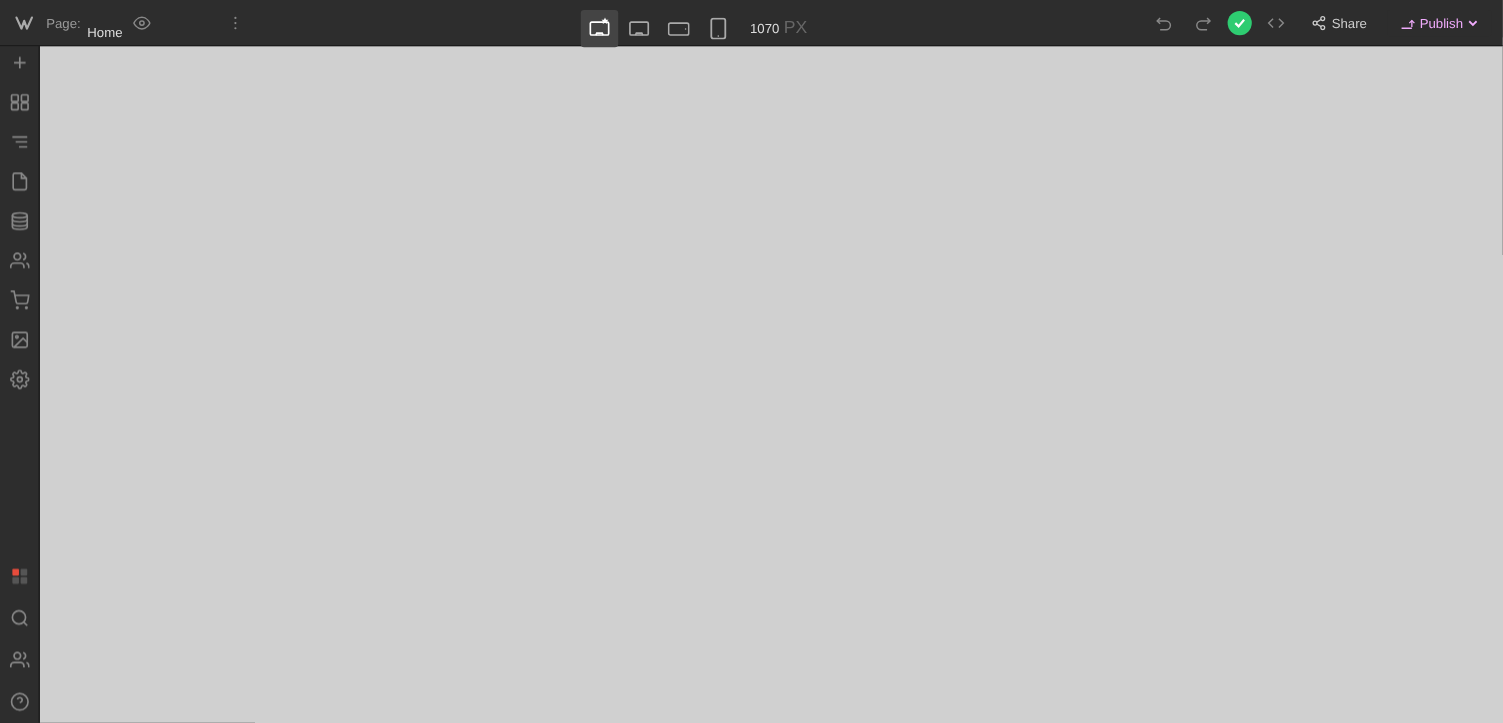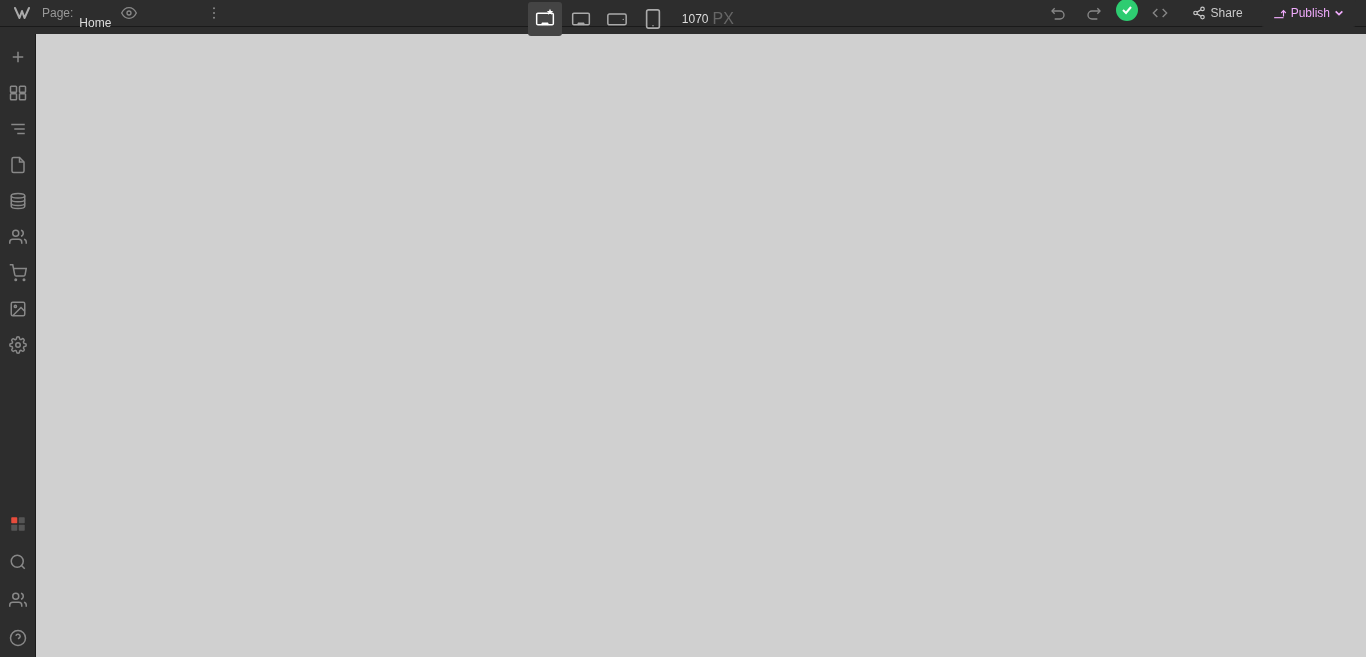--- a/index.html
+++ b/index.html
@@ -1,20 +1,20 @@
 <!DOCTYPE html>
 <html><head>
   <meta charset="utf-8">
   <style>
     * { margin: 0; padding: 0; box-sizing: border-box; }
     body { width: 1366px; height: 657px; overflow: hidden; font-family: -apple-system, BlinkMacSystemFont, 'Segoe UI', sans-serif; background: #2d2d2d; }
 
     
     #top-bar {
-      position: fixed; top: 0; left: 0; right: 0; height: 27px;
+      position: fixed; top: 0; left: 0; right: 0; height: 42px;
       background: #2d2d2d;
       display: flex; align-items: center;
       z-index: 100;
       border-bottom: 1px solid #1a1a1a;
     }
 
     #top-bar-left {
       display: flex; align-items: center;
       padding-left: 8px; gap: 6px;
       min-width: 200px;
@@ -63,21 +63,21 @@
       color: #ddd; font-size: 12px;
     }
 
     .more-btn {
       width: 28px; height: 34px;
       display: flex; align-items: center; justify-content: center;
       color: #888; cursor: pointer; font-size: 16px;
     }
 
     #top-bar-right {
-      display: flex; gap: 8px;
+      display: flex; align-items: center; gap: 8px;
       padding-right: 10px;
       min-width: 280px; justify-content: flex-end;
     }
 
     .undo-btn, .redo-btn {
       width: 28px; height: 28px;
       display: flex; align-items: center; justify-content: center;
       color: #888; cursor: pointer;
       border-radius: 3px;
     }

